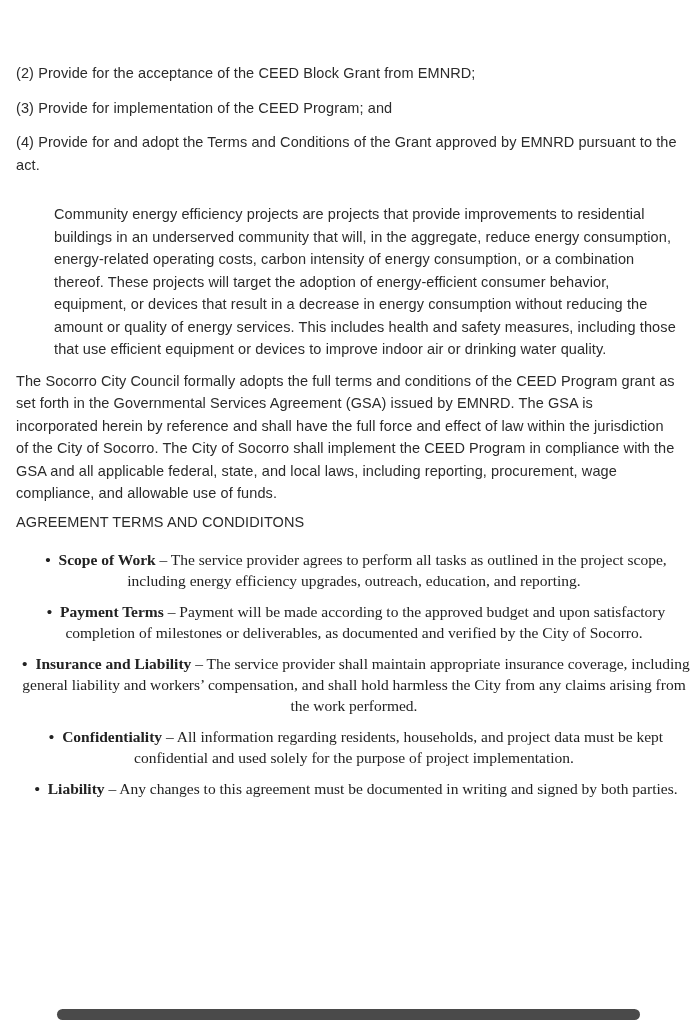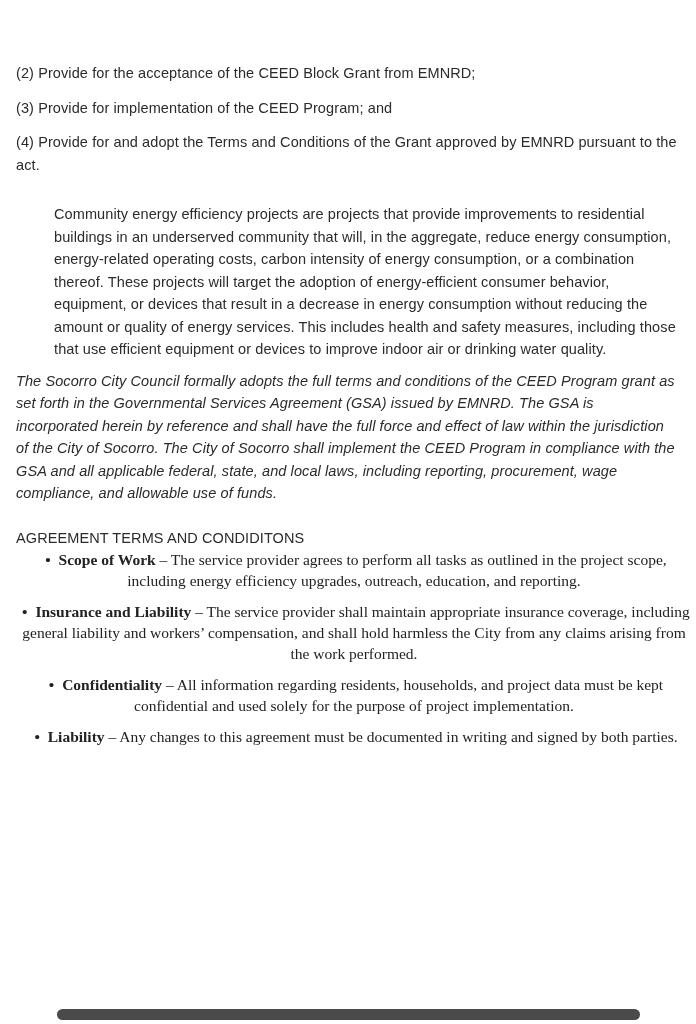--- a/index.html
+++ b/index.html
@@ -28,22 +28,22 @@
   .sans {
     font-size: 14.5px;
     line-height: 22.5px;
     letter-spacing: 0.1px;
     font-weight: 400;
   }
   .numbered { margin-bottom: 12px; }
   .numbered.last { margin-bottom: 27px; }
   .para-community { margin-bottom: 9px; margin-left: 38px; }
   .heading-section { margin-bottom: 12px; }
-  .para-adoption { margin-bottom: 22px; font-style: italic; }
-  .heading-agreement { margin-bottom: 0; }
+  .para-adoption { margin-bottom: 6px; }
+  .heading-agreement { margin-bottom: 16px; }
 
   
   .bullets {
     font-family: "Liberation Serif", serif;
     font-size: 15.5px;
     line-height: 21px;
     color: #222222;
     margin-right: -14px; 
     text-align: center;
   }
@@ -87,20 +87,25 @@
 
   <div class="bullets">
 
     <p class="bullet">
       <span class="dot">•</span>
       <strong>Scope of Work</strong>
       <span>– The service provider agrees to perform all tasks as outlined in the project scope, including energy efficiency upgrades, outreach, education, and reporting.</span>
     </p>
 
 
+    <p class="bullet">
+      <span class="dot">•</span>
+      <strong>Payment Terms</strong>
+      <span>– Payment will be made according to the approved budget and upon satisfactory completion of milestones or deliverables, as documented and verified by the City of Socorro.</span>
+    </p>
 
     <p class="bullet">
       <span class="dot">•</span>
       <strong>Insurance and Liability</strong>
       <span>– The service provider shall maintain appropriate insurance coverage, including general liability and workers’ compensation, and shall hold harmless the City from any claims arising from the work performed.</span>
     </p>
 
 
     <p class="bullet">
       <span class="dot">•</span>

